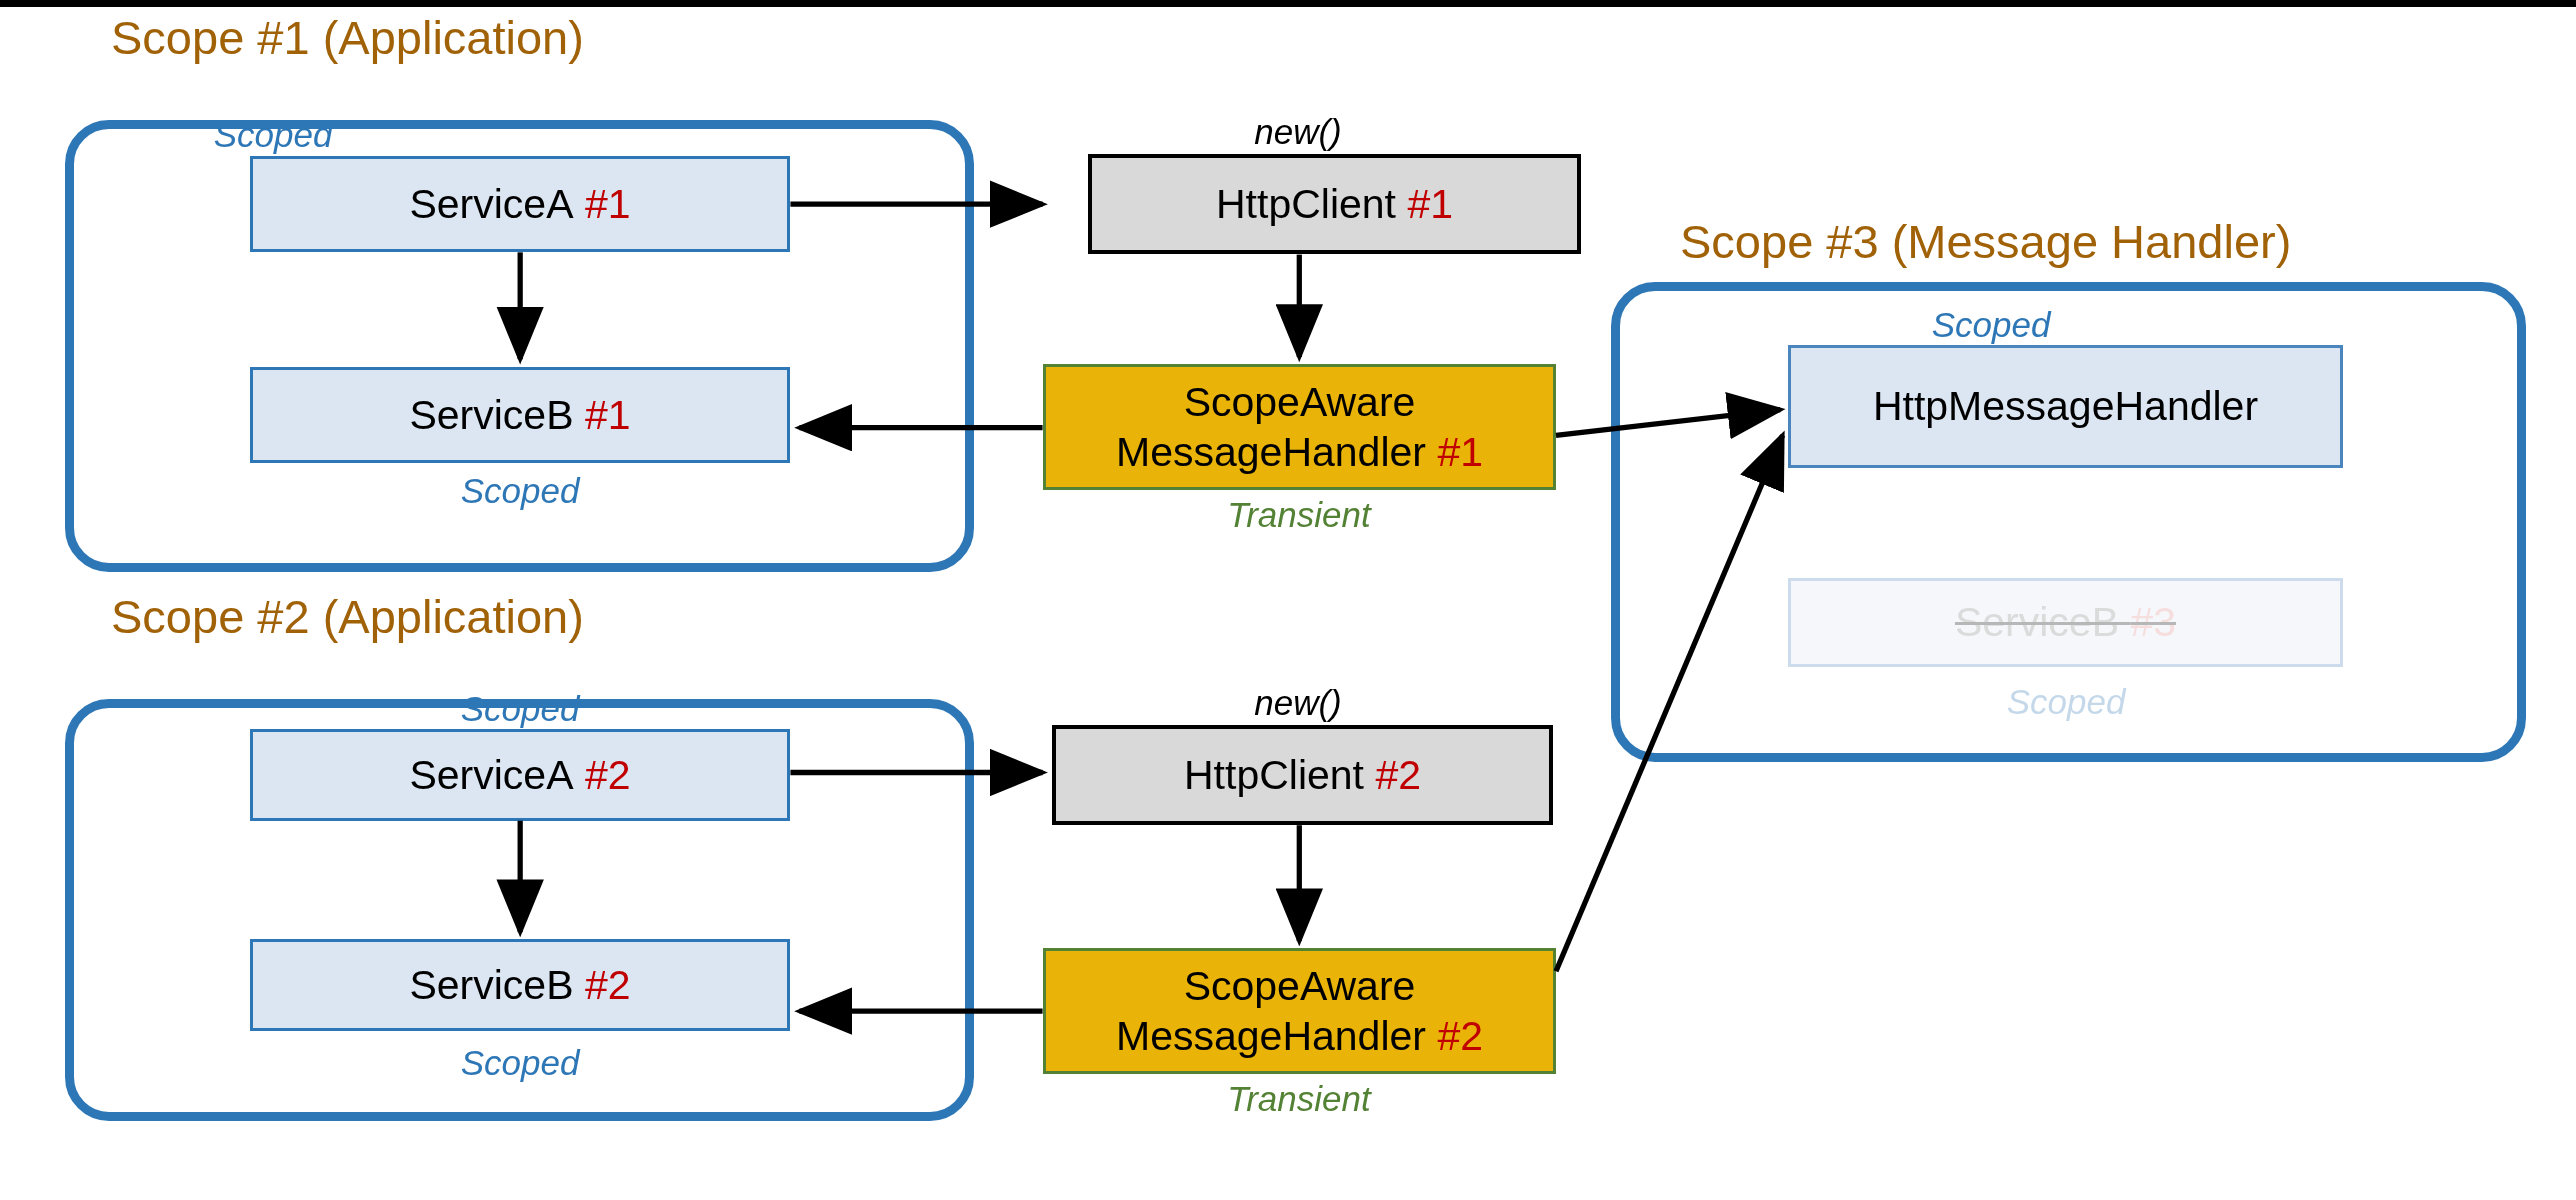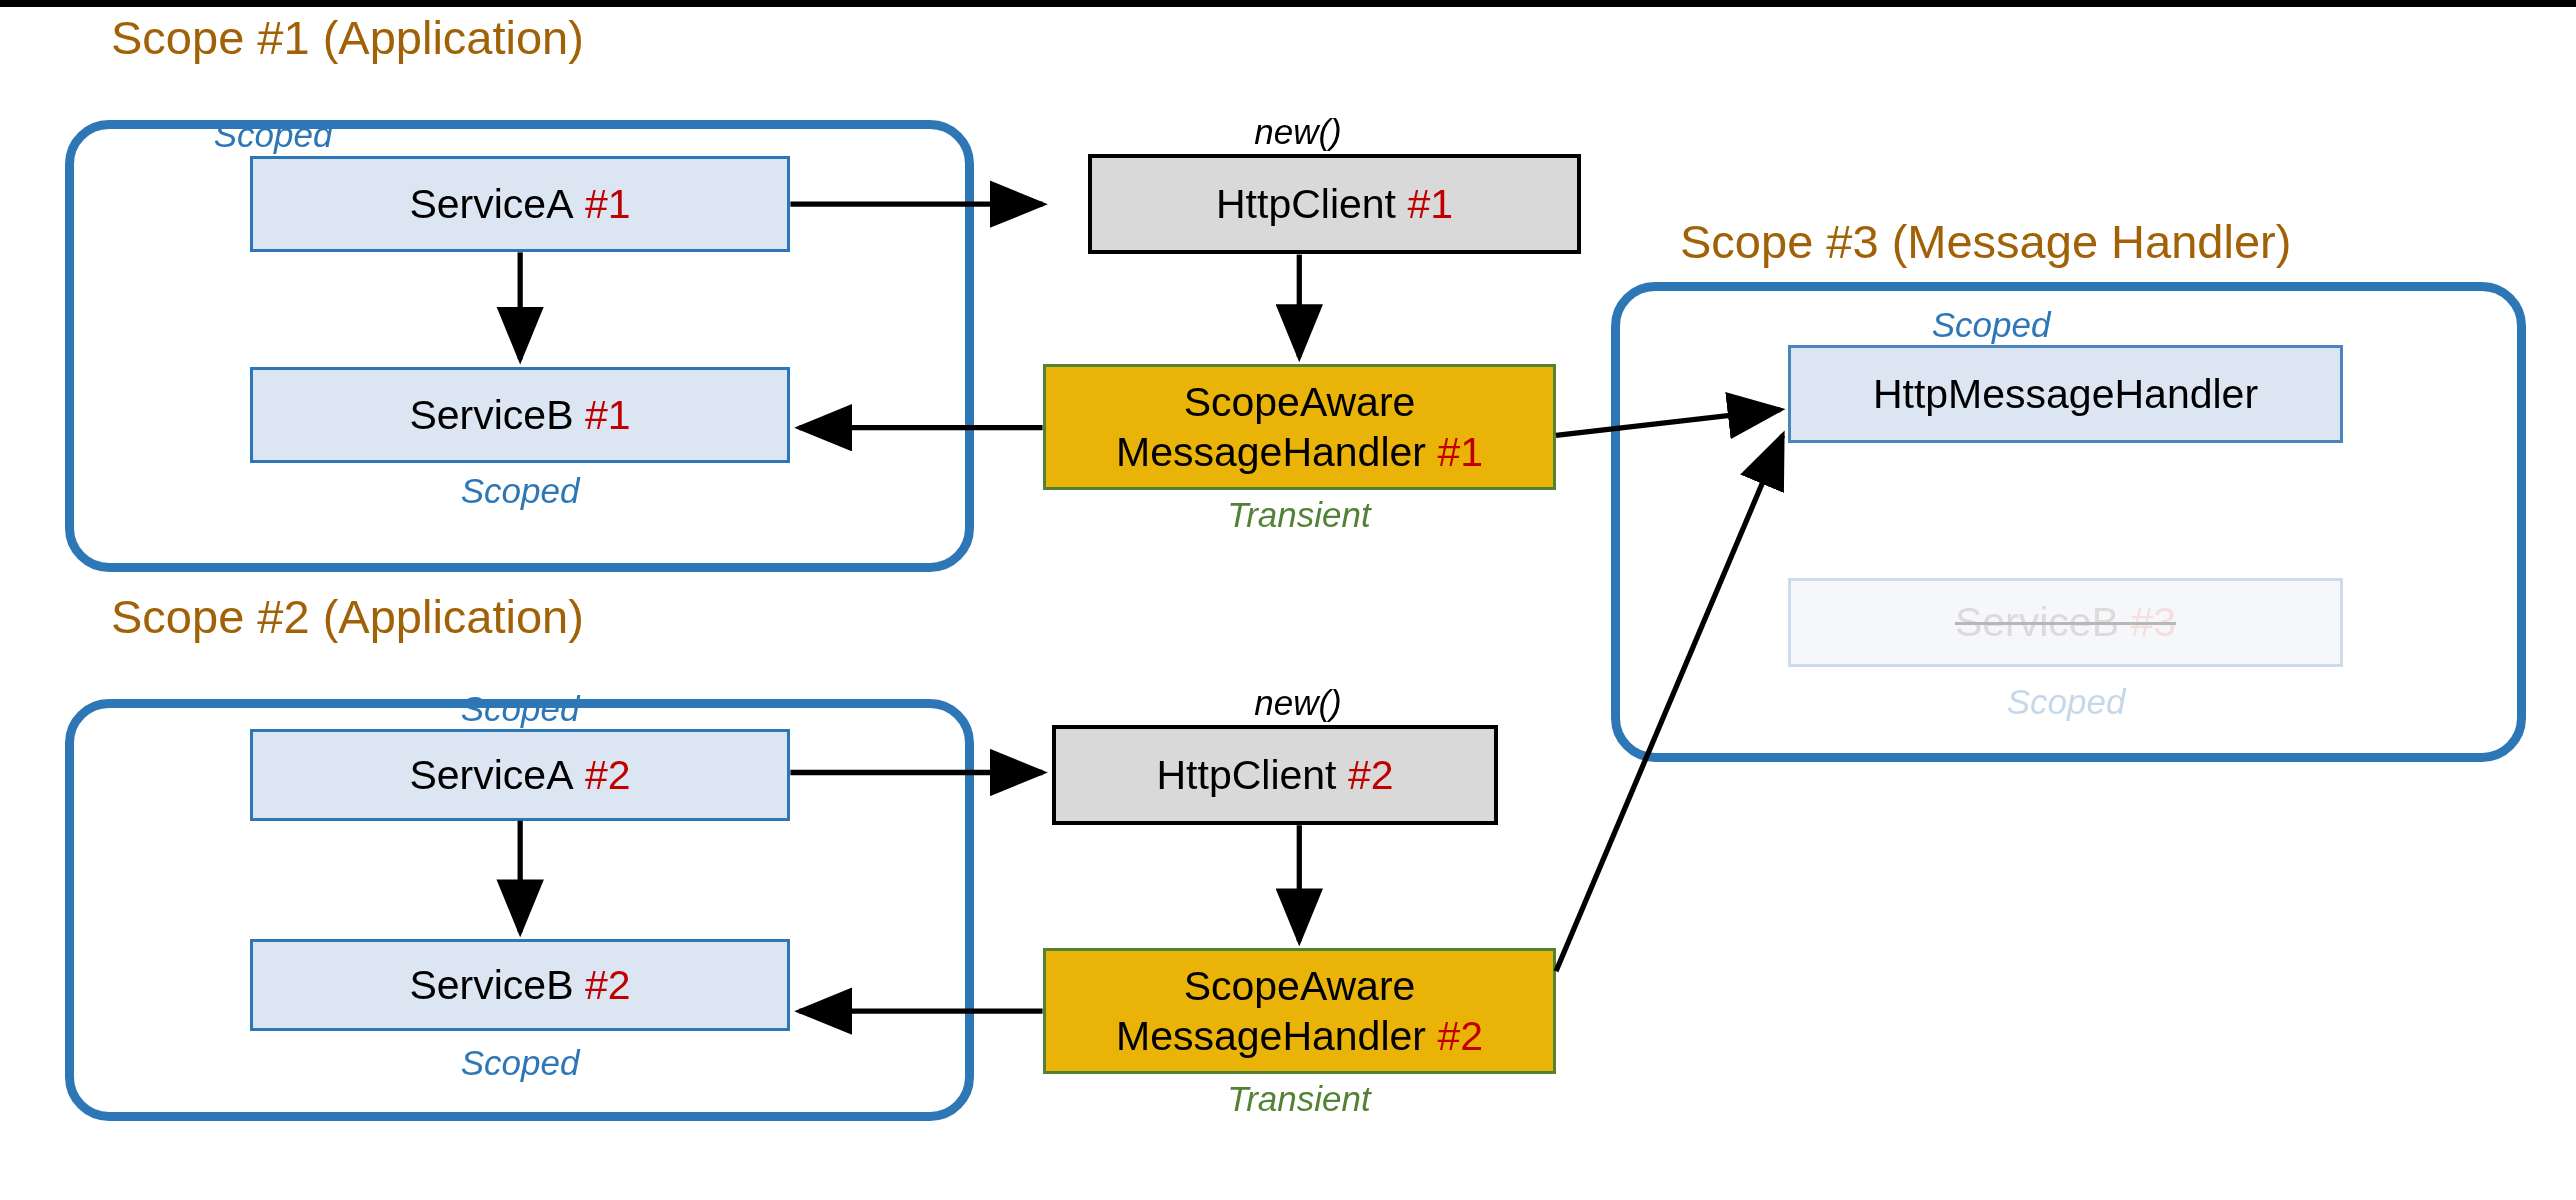--- a/index.html
+++ b/index.html
@@ -138,35 +138,35 @@
   <div class="node blue" id="serviceA2" style="left:250px; top:729px; width:540px; height:92px;">
     <span><span>ServiceA</span>&nbsp;<span class="num">#2</span></span>
   </div>
 
   <div class="node blue" id="serviceB2" style="left:250px; top:939px; width:540px; height:92px;">
     <span><span>ServiceB</span>&nbsp;<span class="num">#2</span></span>
   </div>
   <div class="caption scoped" style="left:396px; top:1045px; width:248px;">Scoped</div>
 
   <div class="caption newfn" style="left:1174px; top:685px; width:248px;">new()</div>
-  <div class="node grey" id="httpClient2" style="left:1052px; top:725px; width:446px; height:100px;justify-content:center;">
+  <div class="node grey" id="httpClient2" style="left:1052px; top:725px; width:501px; height:100px;justify-content:center;">
     <span><span>HttpClient</span>&nbsp;<span class="num">#2</span></span>
   </div>
 
   <div class="node green" id="handler2" style="left:1043px; top:948px; width:513px; height:126px; flex-direction:column; justify-content:center;">
     <span>ScopeAware</span>
     <span><span>MessageHandler</span>&nbsp;<span class="num">#2</span></span>
   </div>
   <div class="caption transient" style="left:1175px; top:1081px; width:248px;">Transient</div>
 
   <div class="scope-title" style="left:1680px; top:218px;">Scope #3 (Message Handler)</div>
   <div class="scope-box" id="scope3" style="left:1611px; top:282px; width:915px; height:480px;"></div>
 
   <div class="caption scoped" style="left:1867px; top:307px; width:248px;">Scoped</div>
-  <div class="node blue thin" id="httpMessageHandler" style="left:1788px; top:345px; width:555px; height:98px;">
+  <div class="node blue thin" id="httpMessageHandler" style="left:1788px; top:345px; width:555px; height:123px;">
     <span>HttpMessageHandler</span>
   </div>
 
   <div class="node blue thin faded" id="serviceB3" style="left:1788px; top:578px; width:555px; height:89px;">
     <span class="strike"><span class="grey-txt">ServiceB</span>&nbsp;<span class="red-faint">#3</span></span>
   </div>
   <div class="caption scoped faded" style="left:1942px; top:684px; width:248px;">Scoped</div>
 
   <svg id="arrows" viewBox="0 0 3422 1595">
     <defs>

